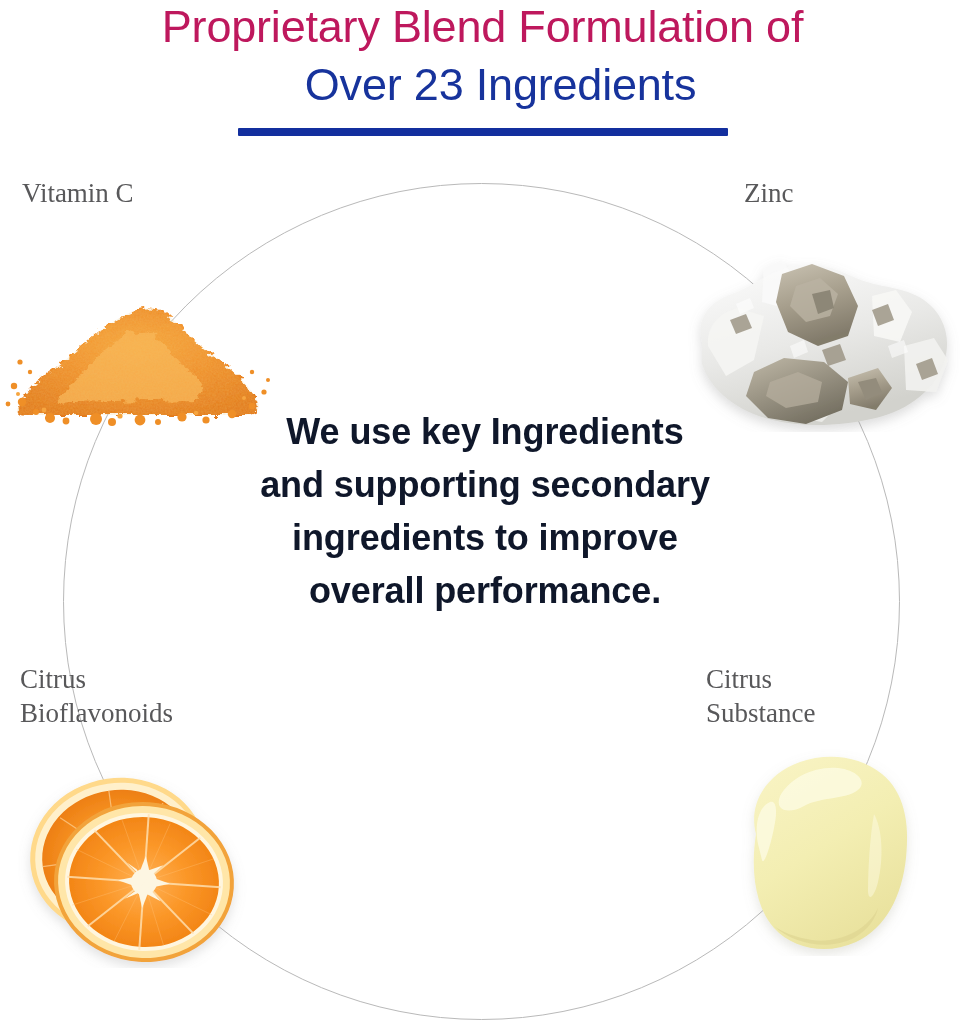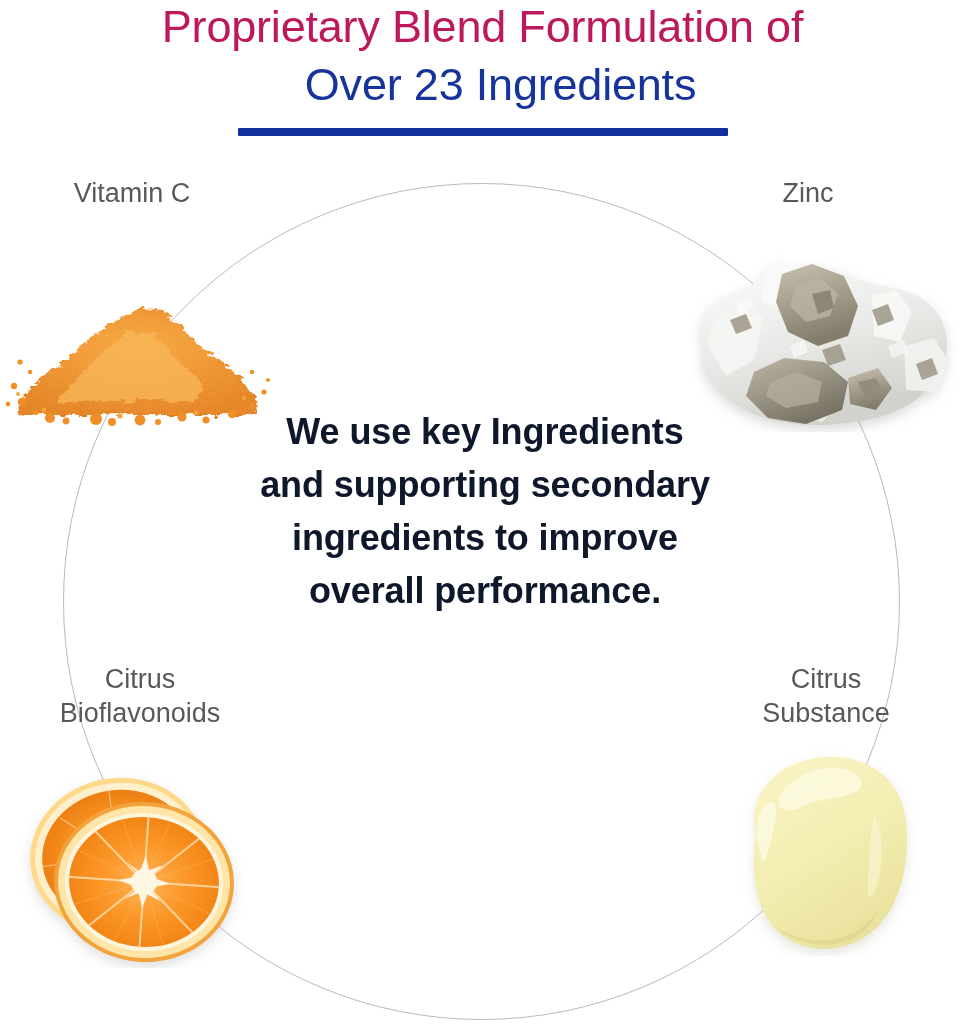--- a/index.html
+++ b/index.html
@@ -63,25 +63,25 @@
     box-sizing: border-box;
   }
 
   
   .node-label {
     position: absolute;
     color: #58585a;
     font-size: 27px;
     line-height: 34px;
     font-weight: 400;
-    text-align: center;
     white-space: pre-line;
+    font-family: Liberation Serif, serif;
   }
   .label-vitamin-c   { left: 22px;  top: 176px; width: 220px; }
-  .label-zinc        { left: 698px; top: 176px; width: 220px; }
+  .label-zinc        { left: 744px; top: 176px; width: 220px; }
   .label-citrus      { left: 20px;  top: 662px; width: 240px; }
   .label-thymus      { left: 706px; top: 662px; width: 240px; }
 
   
   .center-copy {
     position: absolute;
     left: 255px;
     top: 405px;
     width: 460px;
     text-align: center;

